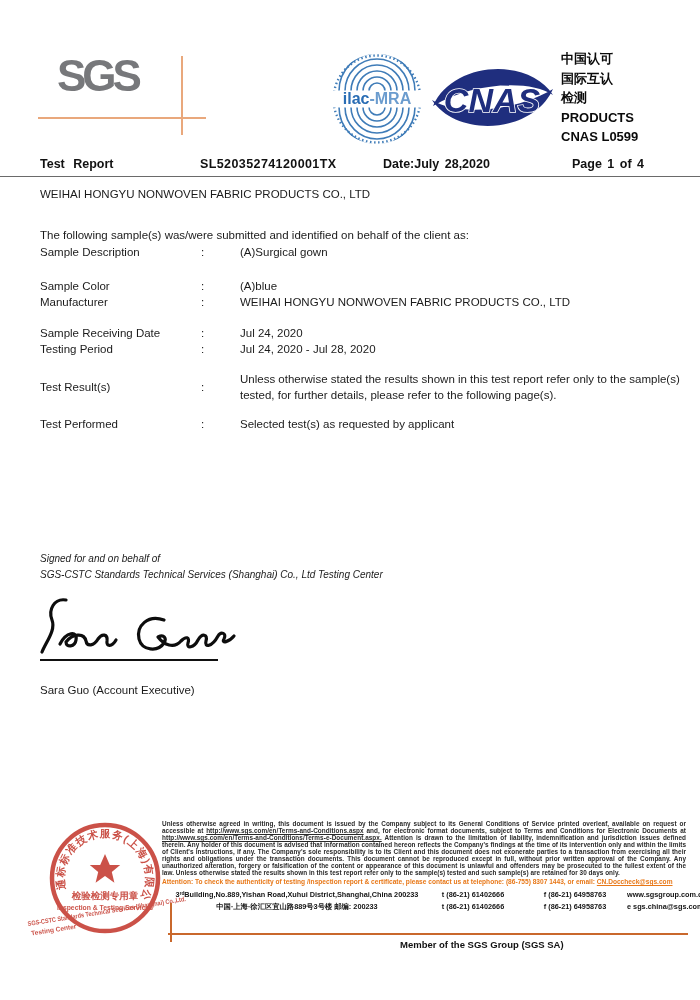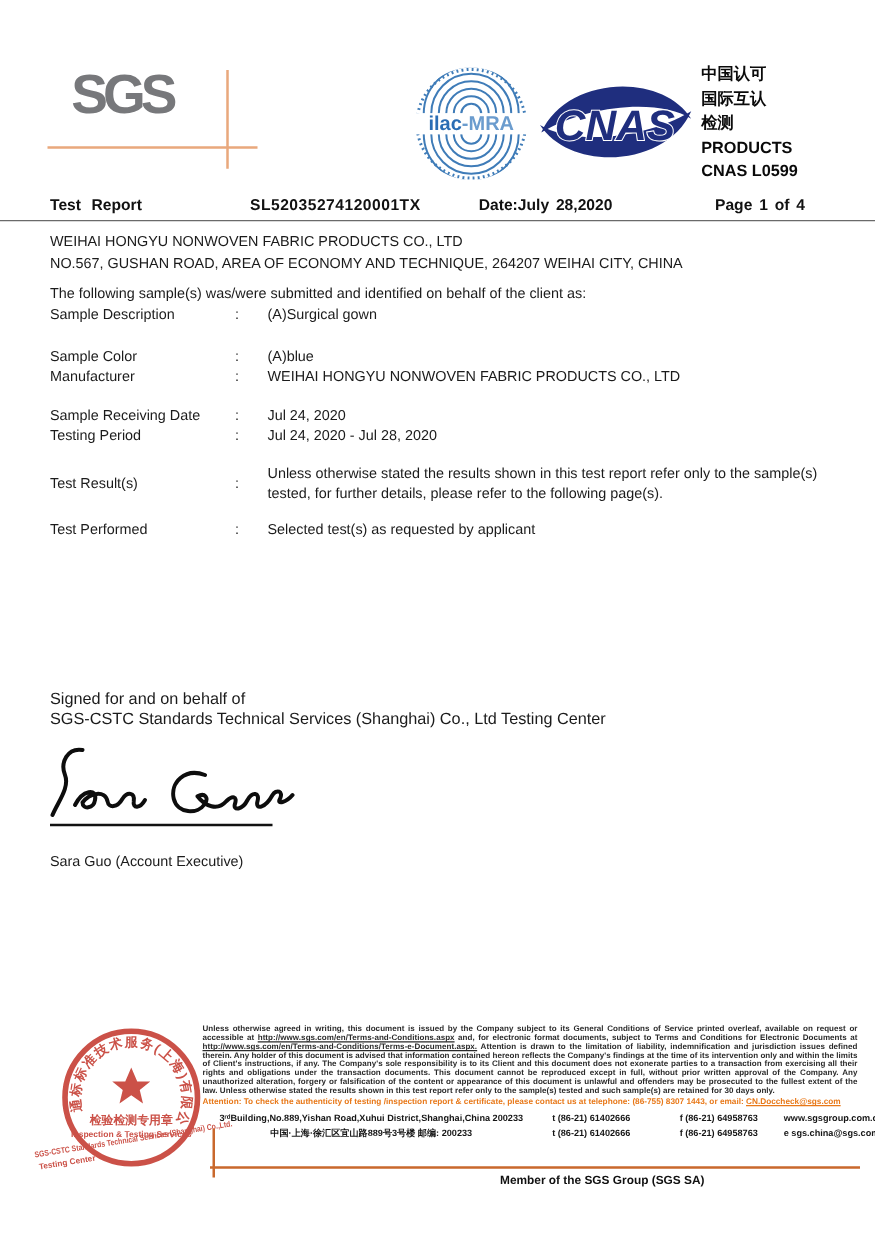--- a/index.html
+++ b/index.html
@@ -19,28 +19,28 @@
   .rh-title{left:40px;word-spacing:5px;}
   .rh-no{left:200px;letter-spacing:.4px;}
   .rh-date{left:383px;word-spacing:2px;}
   .rh-page{left:572px;word-spacing:2px;}
   .head-rule{left:0;top:176px;width:700px;height:1px;background:#6a6a6a;}
 
   
   .client{left:40px;top:186px;font-size:11.5px;line-height:16.5px;}
   .intro{left:40px;top:229px;font-size:11.5px;}
   .fields{left:40px;top:244px;width:645px;font-size:11.5px;}
-  .frow{display:flex;line-height:16.5px;}
+  .frow{display:flex;line-height:16.5px;gap:13px;}
   .flabel{width:148px;flex:0 0 148px;}
   .fcolon{width:26px;flex:0 0 26px;}
   .fvalue{width:458px;}
   .mb17{margin-bottom:17px;}.mb14{margin-bottom:14px;}.mb13{margin-bottom:13px;}.mb12{margin-bottom:12px;align-items:center;}
 
   
-  .signed{left:40px;top:551px;font-size:13px;line-height:16px;}
+  .signed{left:40px;top:551px;font-size:10px;line-height:16px;font-style:italic;}
   .sig-svg{left:36px;top:592px;}
   .sig-line{left:40px;top:659px;width:178px;height:2px;background:#111;}
   .signer{left:40px;top:684px;font-size:11.5px;}
 
   
   .stamp-svg{left:18px;top:796px;opacity:.88;}
 
   
   .footer{left:162px;top:820px;width:524px;}
   .legal{font-size:6.4px;line-height:7px;text-align:justify;color:#2a2a2a;font-weight:bold;letter-spacing:.05px;}
@@ -104,21 +104,20 @@
 </div>
 
 <div class="abs rh rh-title">Test Report</div>
 <div class="abs rh rh-no">SL52035274120001TX</div>
 <div class="abs rh rh-date">Date:July 28,2020</div>
 <div class="abs rh rh-page">Page 1 of 4</div>
 <div class="abs head-rule"></div>
 
 <div class="abs client">
   <div>WEIHAI HONGYU NONWOVEN FABRIC PRODUCTS CO., LTD</div>
-  <div>NO.567, GUSHAN ROAD, AREA OF ECONOMY AND TECHNIQUE, 264207 WEIHAI CITY, CHINA</div>
 </div>
 
 <div class="abs intro">The following sample(s) was/were submitted and identified on behalf of the client as:</div>
 
 <div class="abs fields">
   <div class="frow mb17">
     <span class="flabel">Sample Description</span>
       <span class="fcolon">:</span>
       <span class="fvalue">(A)Surgical gown</span>
   </div>

